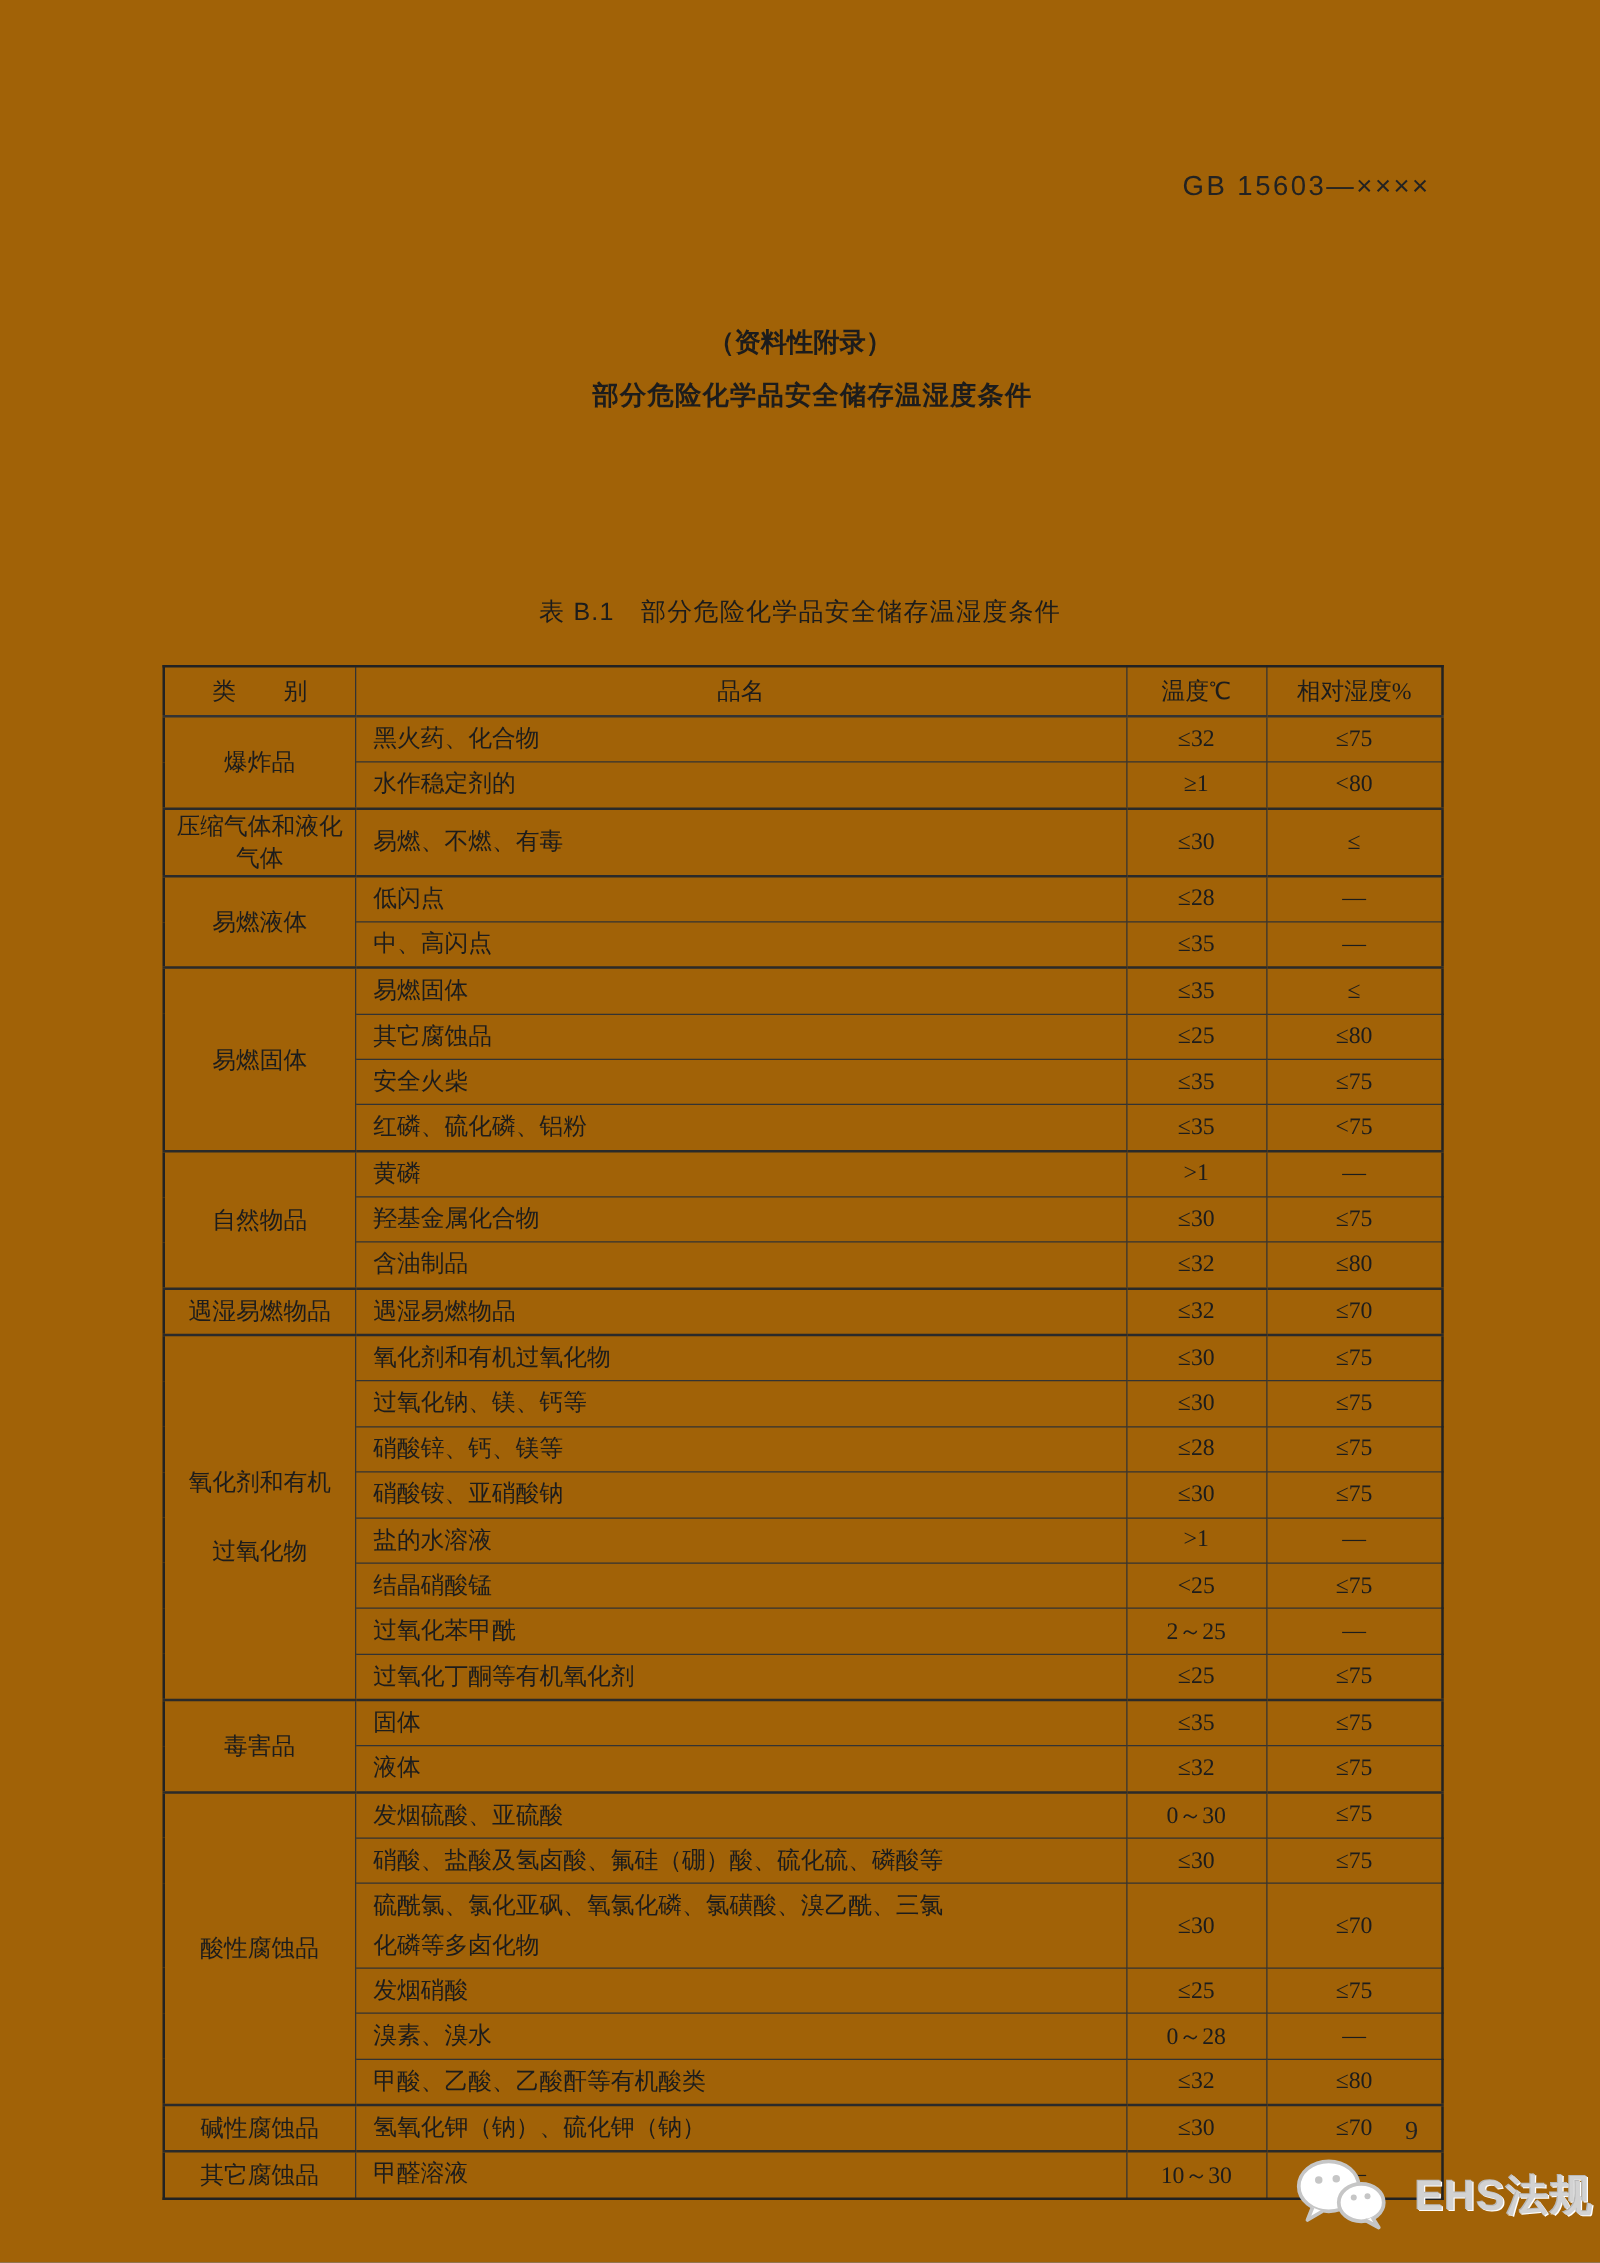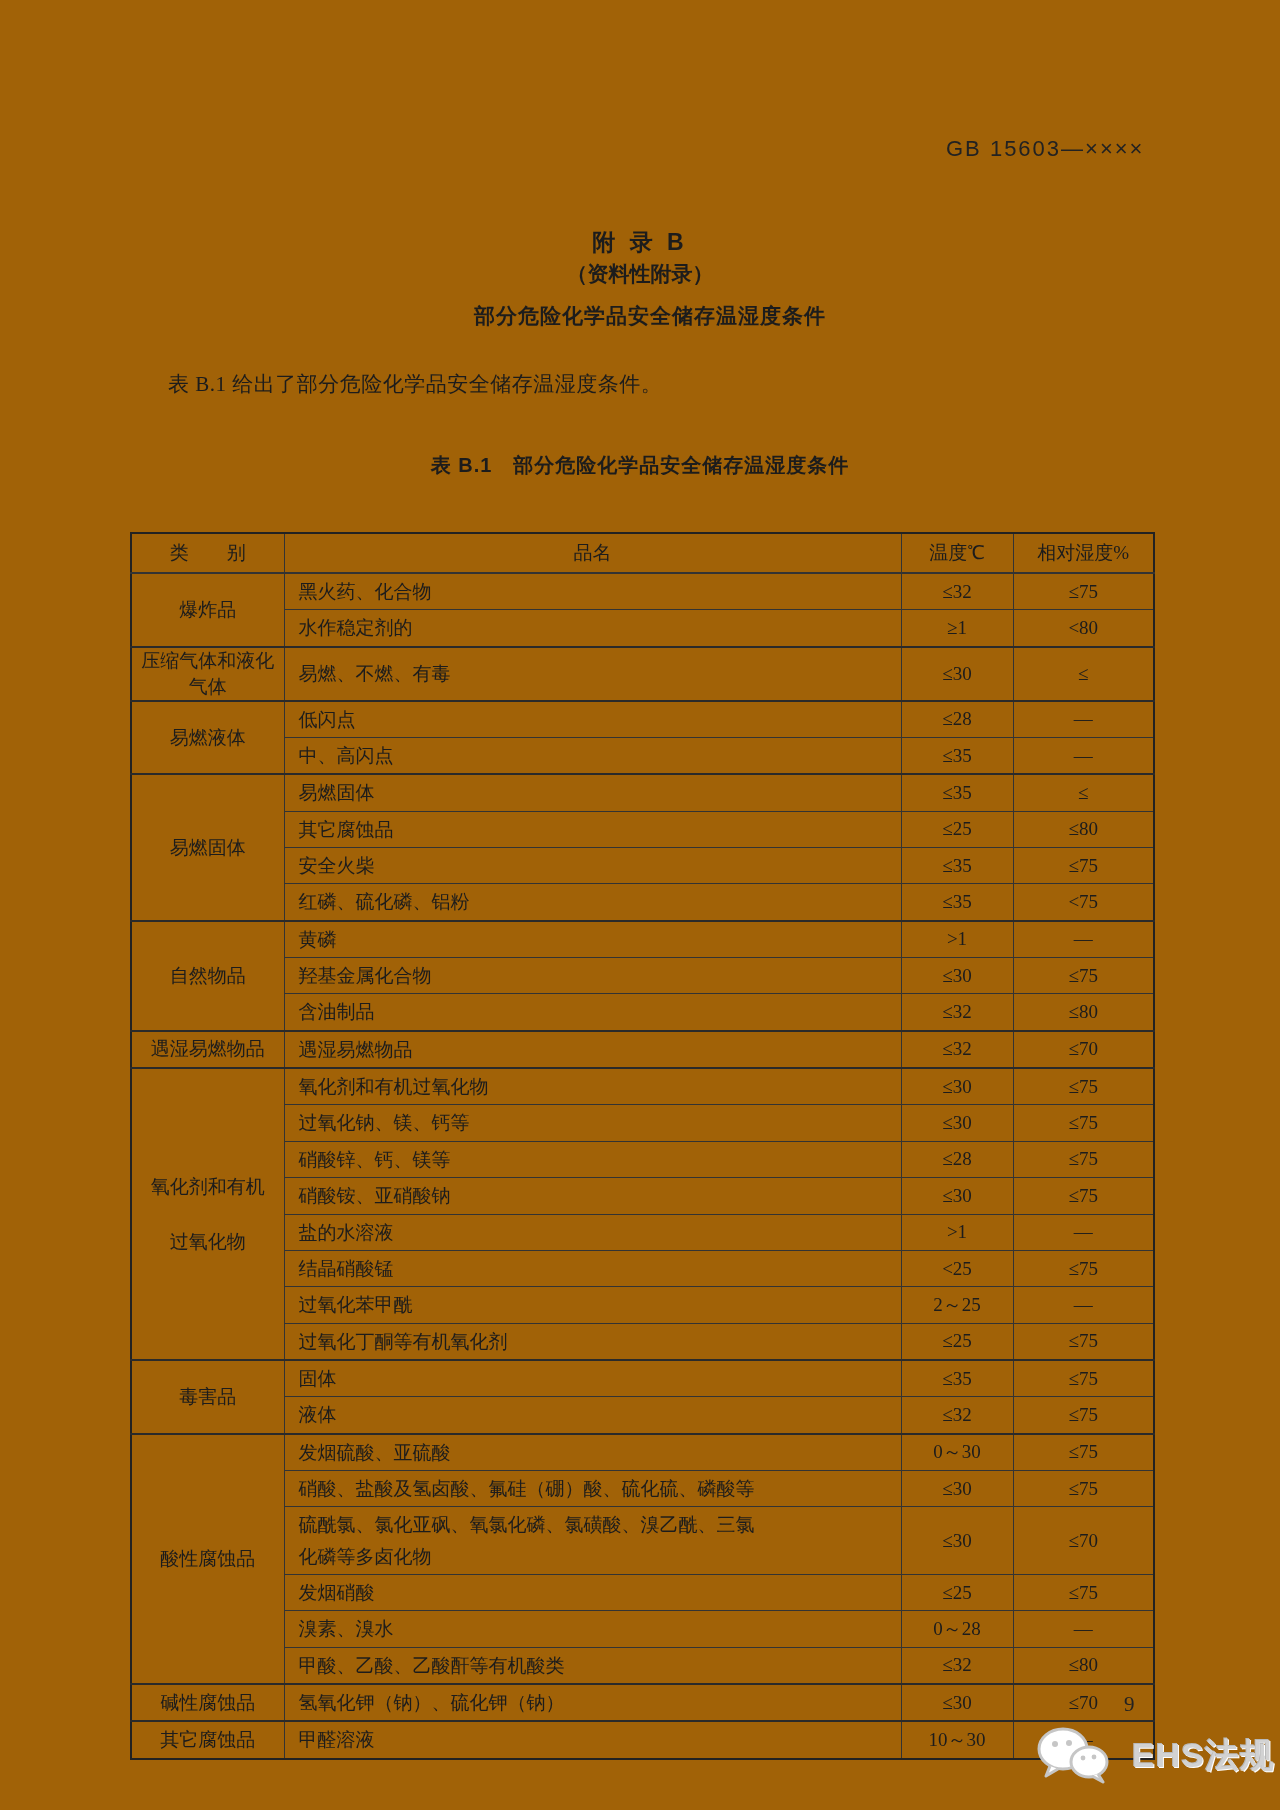--- a/index.html
+++ b/index.html
@@ -20,22 +20,22 @@
   }
   .centered { position:absolute; left:0; right:0; text-align:center; }
   .appendix-title   { top:227px; font-family:"Liberation Sans",sans-serif; font-weight:bold; font-size:23px; letter-spacing:4px; }
   .appendix-subtitle{ top:260px; font-family:"Liberation Sans",sans-serif; font-weight:bold; font-size:21px; }
   .appendix-heading { top:302px; font-family:"Liberation Sans",sans-serif; font-weight:bold; font-size:21px; letter-spacing:1px;padding-left:20px; }
   .intro {
     position:absolute; top:370px; left:168px;
     font-size:21px; letter-spacing:0.5px;
   }
   .table-caption {
-    top:452px;
-    font-family:"Liberation Sans",sans-serif; font-weight:bold; font-size:20px; letter-spacing:1px;
+    top:476px;
+    font-family:"Liberation Sans",sans-serif; font-weight:normal; font-size:20px; letter-spacing:1px;
   }
   .table-wrap { position:absolute; top:532px; left:130px; }
   table.storage {
     border-collapse:collapse;
     table-layout:fixed;
     width:1023px;
     border:2px solid #222;
     font-size:19px;
   }
   table.storage col.c-cat  { width:153px; }
@@ -70,25 +70,23 @@
     text-shadow:-1px -1px 0 #b9b9b9, 1px 1px 0 #ffffff;
   }
 </style>
 </head>
 <body>
 
 <div class="page">
 
   <div class="doc-code">GB 15603—××××</div>
 
-  <div class="centered appendix-title">附 录 B</div>
   <div class="centered appendix-subtitle">（资料性附录）</div>
   <div class="centered appendix-heading">部分危险化学品安全储存温湿度条件</div>
 
-  <div class="intro">表 B.1 给出了部分危险化学品安全储存温湿度条件。</div>
 
   <div class="centered table-caption">表 B.1　部分危险化学品安全储存温湿度条件</div>
 
   <div class="table-wrap">
     <table class="storage">
       <colgroup>
         <col class="c-cat">
           <col class="c-name">
           <col class="c-temp">
           <col class="c-hum">

